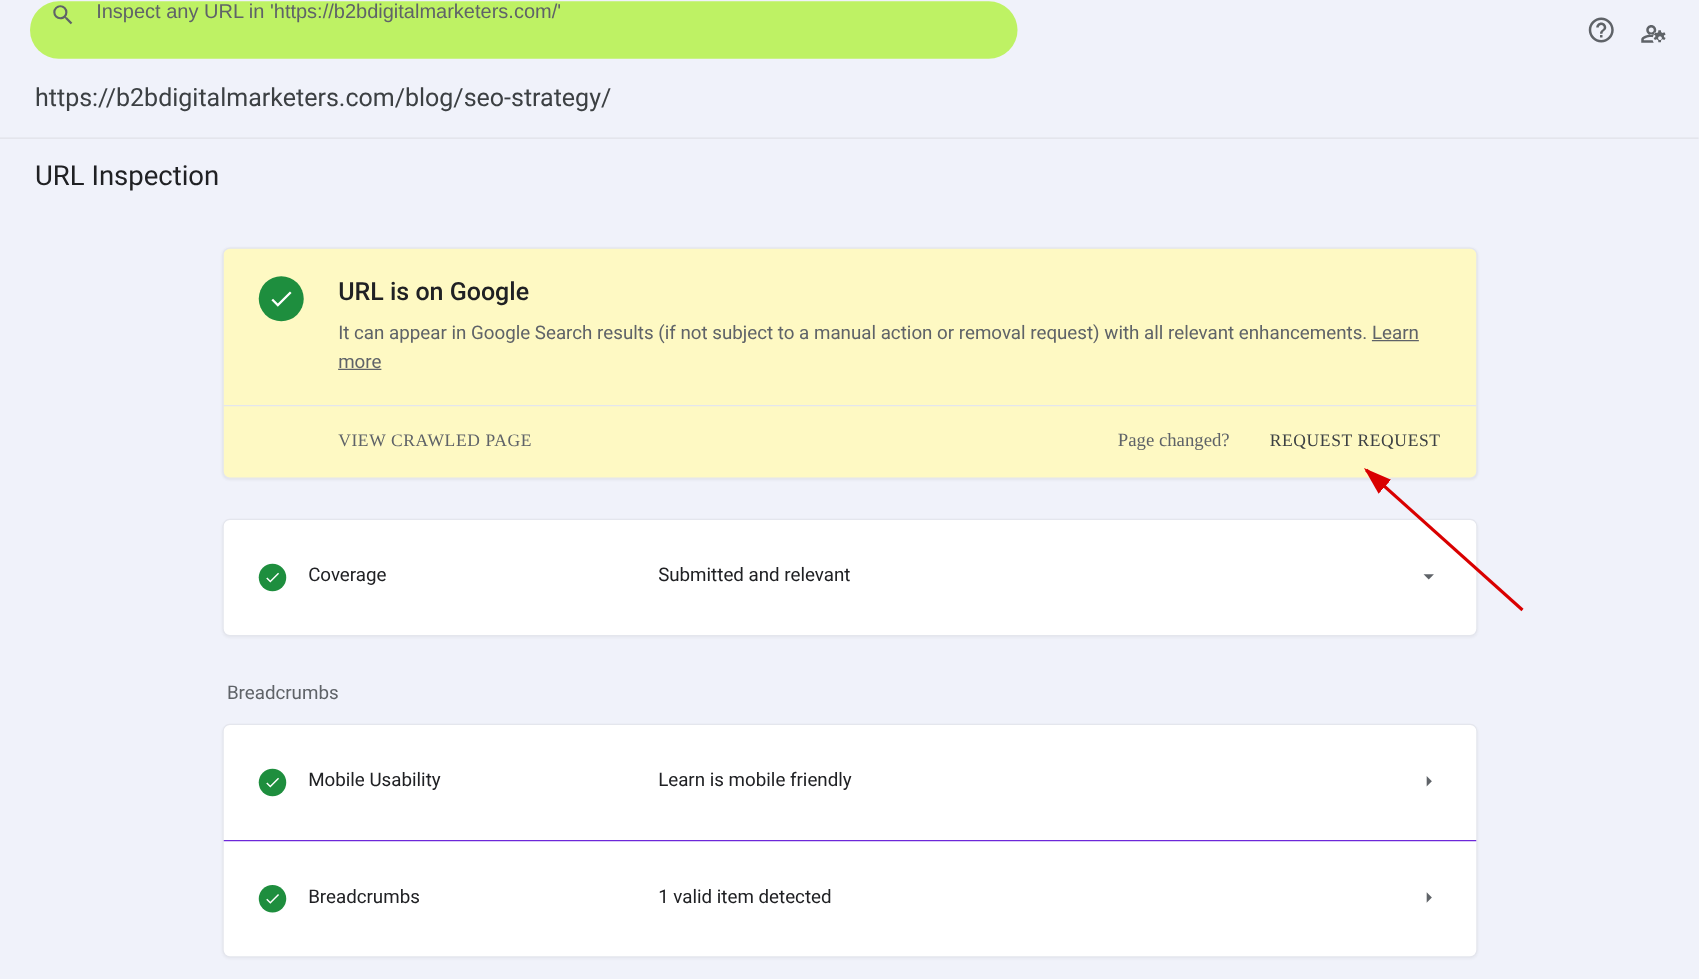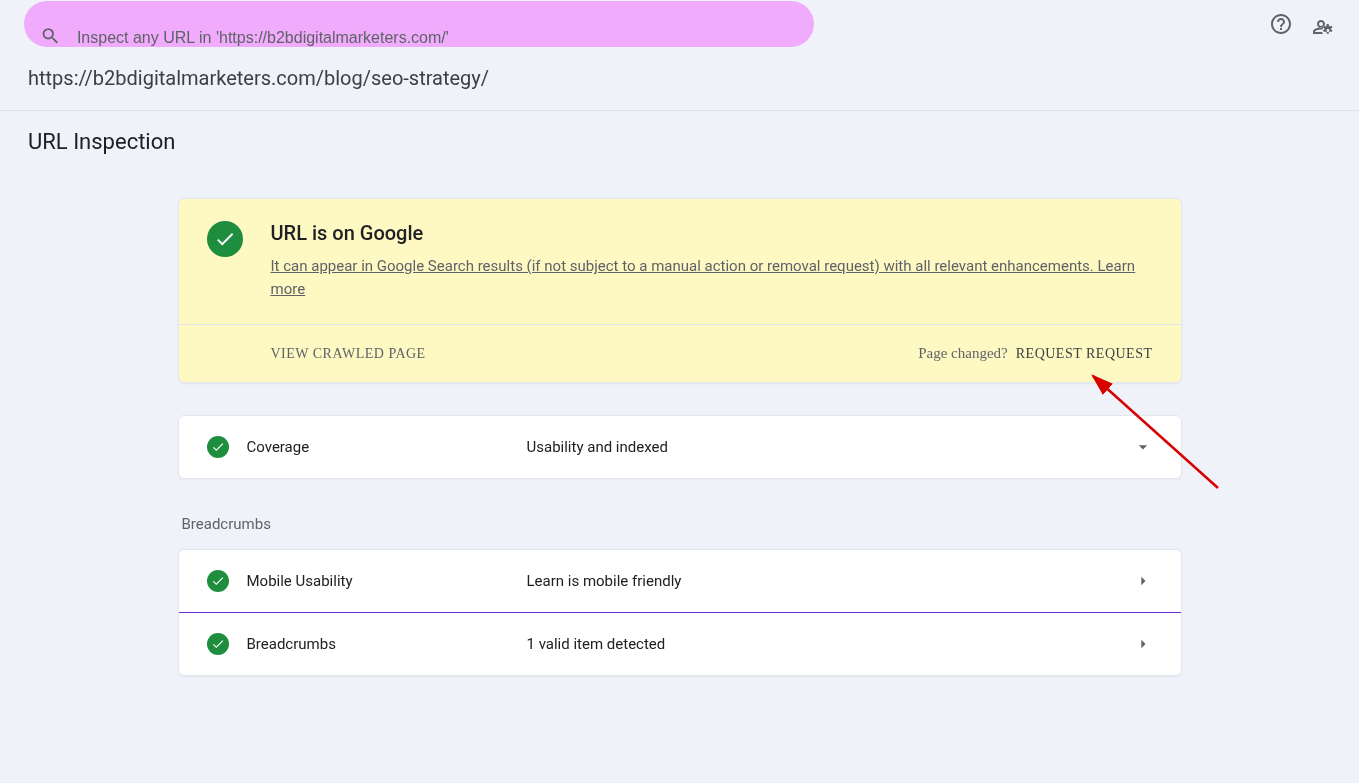--- a/index.html
+++ b/index.html
@@ -10,22 +10,22 @@
   min-height: 783px;
 }
 .topbar {
   display: flex;
   align-items: center;
   padding: 0 24px;
   height: 48px;
 }
 .search-container {
   display: flex;
-  align-items: flex-end;
-  background: #f0abfc;
+  align-items: flex-start;
+  background: #bef264;
   border-radius: 24px;
   padding: 0 16px;
   height: 46px;
   width: 790px;
 }
 .search-icon {
   width: 22px;
   height: 22px;
   margin-right: 16px;
   fill: #5f6368;
@@ -95,21 +95,20 @@
 .status-text h2 {
   font-size: 20px;
   font-weight: 500;
   color: #202124;
   margin-bottom: 10px;
 }
 .status-text p {
   font-size: 15px;
   color: #5f6368;
   line-height: 1.5;
-  text-decoration: underline;
 }
 .status-text a {
   color: #5f6368;
   text-decoration: underline;
 }
 .action-row {
   border-top: 1px solid #e4e6ed;
   display: flex;
   align-items: center;
   padding: 20px 28px 20px 92px;
@@ -119,43 +118,42 @@
   color: #5f6368;
   font-weight: 500;
   letter-spacing: 0.5px;
   font-size: 14px;
   cursor: pointer;
 }
 .action-right {
   margin-left: auto;
   display: flex;
   align-items: center;
-  gap: 8px;
+  gap: 32px;
 }
 .page-changed {
   color: #5f6368;
   font-size: 15px;
 }
 .request-indexing {
   color: #3c4043;
   font-weight: 500;
   letter-spacing: 0.5px;
   font-size: 14px;
   cursor: pointer;
 }
 .row-card {
   background: #fff;
   border: 1px solid #e4e6ed;
   border-radius: 6px;
   box-shadow: 0 1px 2px rgba(60,64,67,0.05);
 }
 .row-item {
   display: flex;
-  align-items: center;
-  padding: 20px 28px;
+  padding: 35px 28px;
   cursor: pointer;
 }
 .row-item + .row-item { border-top: 1px solid #6d28d9; }
 .row-check {
   width: 22px;
   height: 22px;
   border-radius: 50%;
   background: #1e8e3e;
   display: flex;
   align-items: center;
@@ -239,21 +237,21 @@
   </div>
 
   <div class="row-card" style="margin-bottom:36px;">
     <div class="row-item">
       <div class="row-check">
         <svg viewBox="0 0 24 24">
             <path d="M9 16.17L4.83 12l-1.42 1.41L9 19 21 7l-1.41-1.41z"></path>
           </svg>
       </div>
       <div class="row-label">Coverage</div>
-      <div class="row-value">Usability and indexed</div>
+      <div class="row-value">Submitted and relevant</div>
       <svg class="chevron" viewBox="0 0 24 24">
           <path d="M7 10l5 5 5-5z"></path>
         </svg>
     </div>
   </div>
 
   <div class="section-label">Breadcrumbs</div>
 
   <div class="row-card">
     <div class="row-item">

